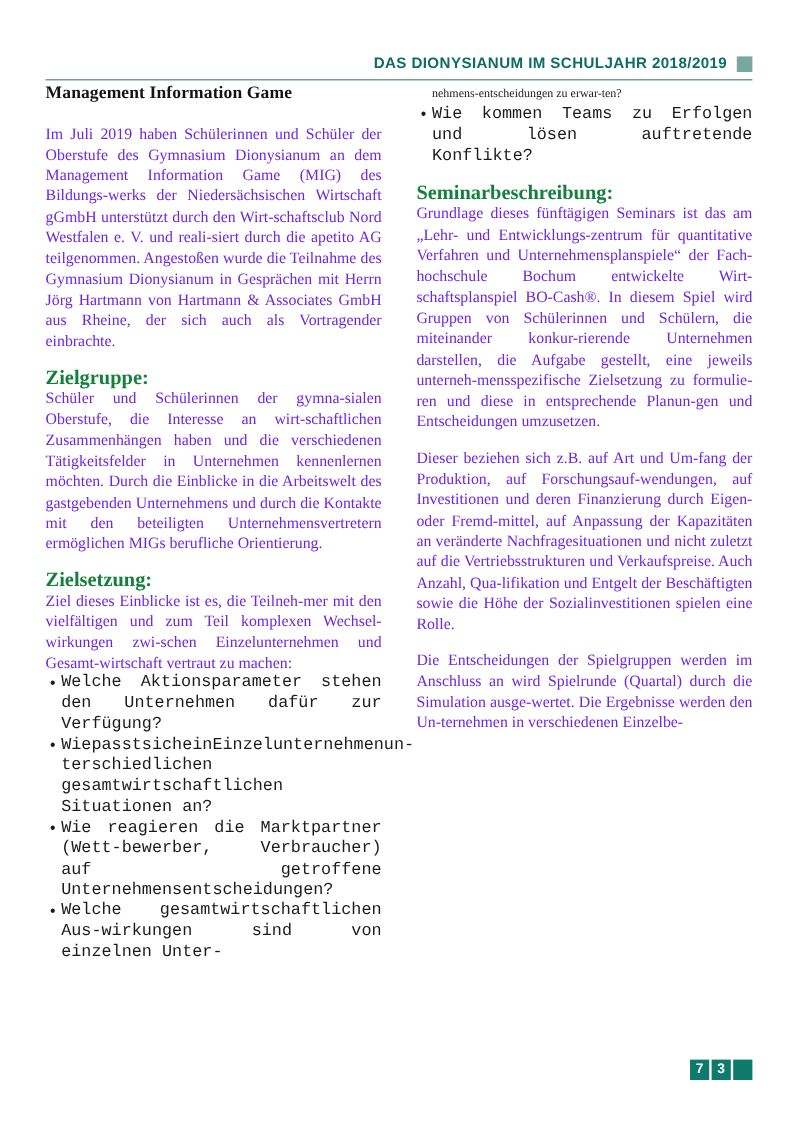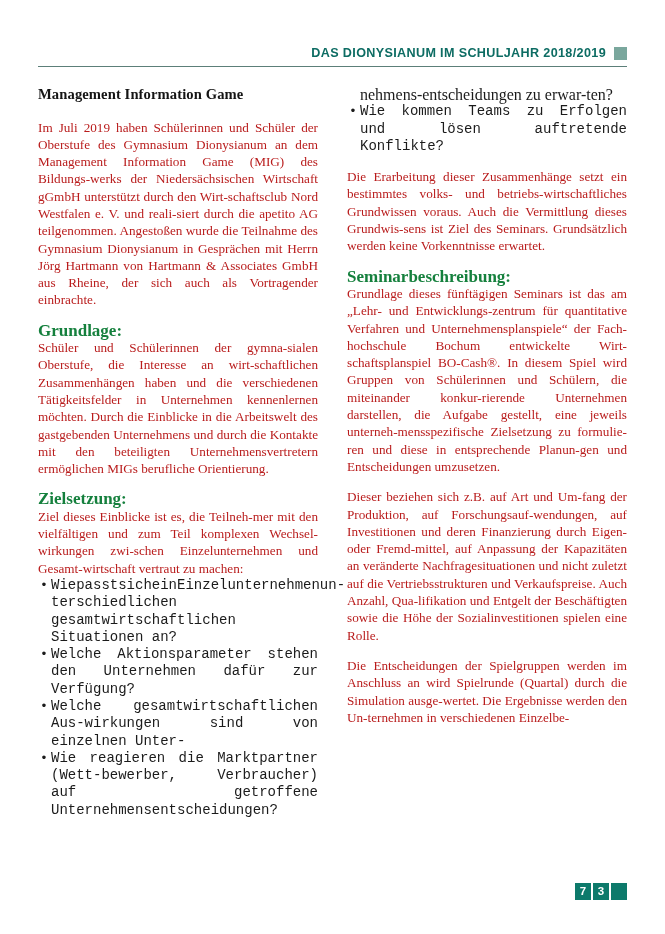--- a/index.html
+++ b/index.html
@@ -51,21 +51,21 @@
     top: 66px;
     width: 589px;
     height: 1px;
     background: #5c7f79;
   }
 
   
   .columns {
     position: absolute;
     left: 38px;
-    top: 86px;
+    top: 70px;
     width: 589px;
     height: 800px;
     display: flex;
     gap: 29px;
   }
   .col {
     width: 280px;
     flex: 0 0 280px;
   }
 
@@ -79,21 +79,21 @@
     color: #141414;
   }
 
   p.body {
     margin: 0 0 13px 0;
     font-size: 13.2px;
     line-height: 17.3px;
     text-align: justify;
     text-justify: inter-word;
     hyphens: manual;
-    color: #b91c1c;
+    color: #6d28d9;
   }
   p.body.tight { margin-bottom: 0; }
 
   h3.sub {
     margin: 0 0 0 0;
     font-size: 17px;
     line-height: 17.3px;
     font-weight: bold;
     color: #15803d;
   }
@@ -120,21 +120,21 @@
     left: -11px;
     top: 0;
     font-size: 13.2px;
     line-height: 17.3px;
   }
 
   
   .cont-frag {
     margin: 0;
     padding-left: 13px;
-    font-size: 16px;
+    font-size: 10px;
     line-height: 17.3px;
     text-align: justify;
   }
 
   
   .page-badge {
     position: absolute;
     right: 38px;
     bottom: 34px;
     display: flex;
@@ -172,44 +172,43 @@
   <div class="header-rule"></div>
 
   <div class="columns">
 
     <div class="col">
 
       <h2 class="art-title">Management Information Game</h2>
 
       <p class="body">Im Juli 2019 haben Schülerinnen und Schüler der Oberstufe des Gymnasium Dionysianum an dem Management Information Game (MIG) des Bildungs-werks der Niedersächsischen Wirtschaft gGmbH unterstützt durch den Wirt-schaftsclub Nord Westfalen e. V. und reali-siert durch die apetito AG teilgenommen. Angestoßen wurde die Teilnahme des Gymnasium Dionysianum in Gesprächen mit Herrn Jörg Hartmann von Hartmann &amp; Associates GmbH aus Rheine, der sich auch als Vortragender einbrachte.</p>
 
-      <h3 class="sub">Grundlage:</h3>
+      <h3 class="sub">Zielgruppe:</h3>
       <p class="body">Schüler und Schülerinnen der gymna-sialen Oberstufe, die Interesse an wirt-schaftlichen Zusammenhängen haben und die verschiedenen Tätigkeitsfelder in Unternehmen kennenlernen möchten. Durch die Einblicke in die Arbeitswelt des gastgebenden Unternehmens und durch die Kontakte mit den beteiligten Unternehmensvertretern ermöglichen MIGs berufliche Orientierung.</p>
 
       <h3 class="sub">Zielsetzung:</h3>
       <p class="body tight">Ziel dieses Einblicke ist es, die Teilneh-mer mit den vielfältigen und zum Teil komplexen Wechsel-wirkungen zwi-schen Einzelunternehmen und Gesamt-wirtschaft vertraut zu machen:</p>
 
       <ul class="bullets">
+        <li>Welche Aktionsparameter stehen den Unternehmen dafür zur Verfügung?</li>
         <li>WiepasstsicheinEinzelunternehmenun-terschiedlichen gesamtwirtschaftlichen Situationen an?</li>
-        <li>Welche Aktionsparameter stehen den Unternehmen dafür zur Verfügung?</li>
+        <li>Wie reagieren die Marktpartner (Wett-bewerber, Verbraucher) auf getroffene Unternehmensentscheidungen?</li>
         <li>Welche gesamtwirtschaftlichen Aus-wirkungen sind von einzelnen Unter-</li>
-        <li>Wie reagieren die Marktpartner (Wett-bewerber, Verbraucher) auf getroffene Unternehmensentscheidungen?</li>
       </ul>
 
     </div>
 
     <div class="col">
 
       <p class="cont-frag">nehmens-entscheidungen zu erwar-ten?</p>
 
       <ul class="bullets tail">
         <li>Wie kommen Teams zu Erfolgen und lösen auftretende Konflikte?</li>
       </ul>
 
-      <p class="body">Die Erarbeitung dieser Zusammenhänge setzt ein bestimmtes volks- und betriebs-wirtschaftliches Grundwissen voraus. Auch die Vermittlung dieses Grundwis-sens ist Ziel des Seminars. Grundsätzlich werden keine Vorkenntnisse erwartet.</p>
 
       <h3 class="sub">Seminarbeschreibung:</h3>
       <p class="body">Grundlage dieses fünftägigen Seminars ist das am „Lehr- und Entwicklungs-zentrum für quantitative Verfahren und Unternehmensplanspiele“ der Fach-hochschule Bochum entwickelte Wirt-schaftsplanspiel BO-Cash®. In diesem Spiel wird Gruppen von Schülerinnen und Schülern, die miteinander konkur-rierende Unternehmen darstellen, die Aufgabe gestellt, eine jeweils unterneh-mensspezifische Zielsetzung zu formulie-ren und diese in entsprechende Planun-gen und Entscheidungen umzusetzen.</p>
 
       <p class="body">Dieser beziehen sich z.B. auf Art und Um-fang der Produktion, auf Forschungsauf-wendungen, auf Investitionen und deren Finanzierung durch Eigen- oder Fremd-mittel, auf Anpassung der Kapazitäten an veränderte Nachfragesituationen und nicht zuletzt auf die Vertriebsstrukturen und Verkaufspreise. Auch Anzahl, Qua-lifikation und Entgelt der Beschäftigten sowie die Höhe der Sozialinvestitionen spielen eine Rolle.</p>
 
       <p class="body">Die Entscheidungen der Spielgruppen werden im Anschluss an wird Spielrunde (Quartal) durch die Simulation ausge-wertet. Die Ergebnisse werden den Un-ternehmen in verschiedenen Einzelbe-</p>
 
     </div>
   </div>

